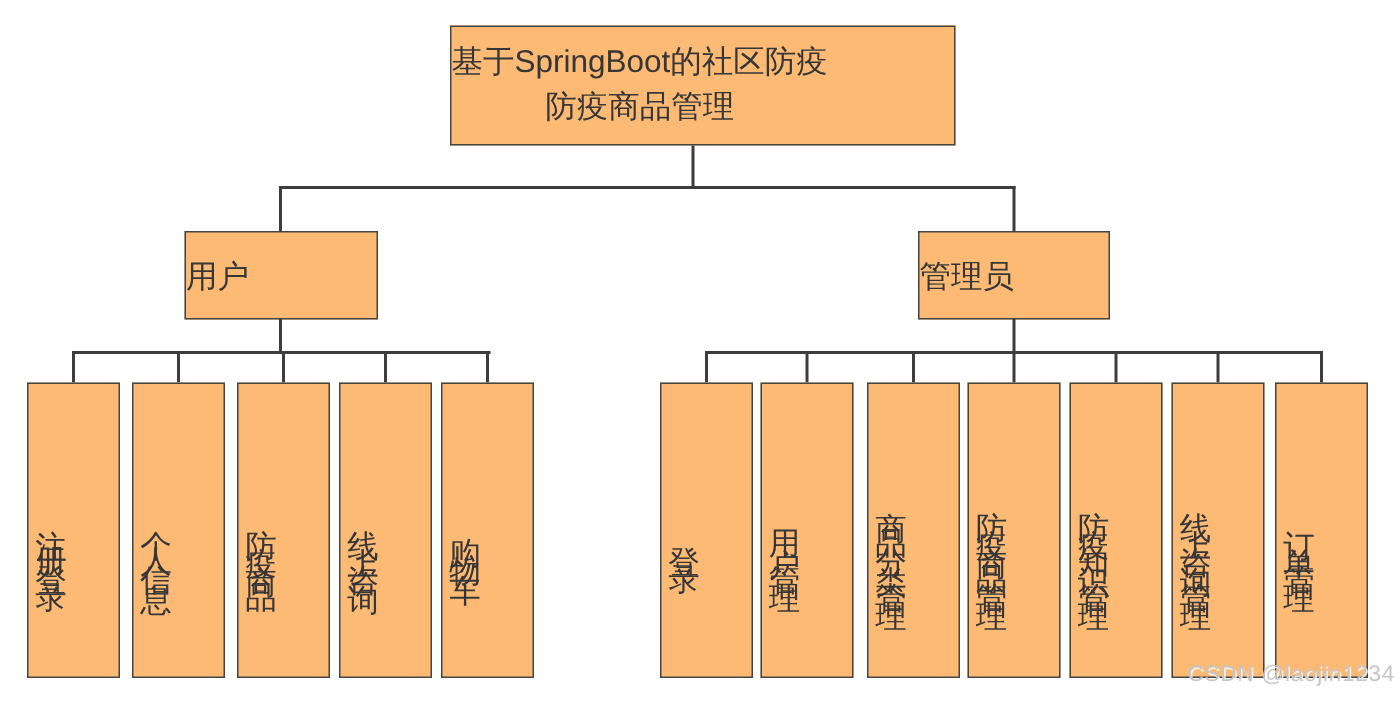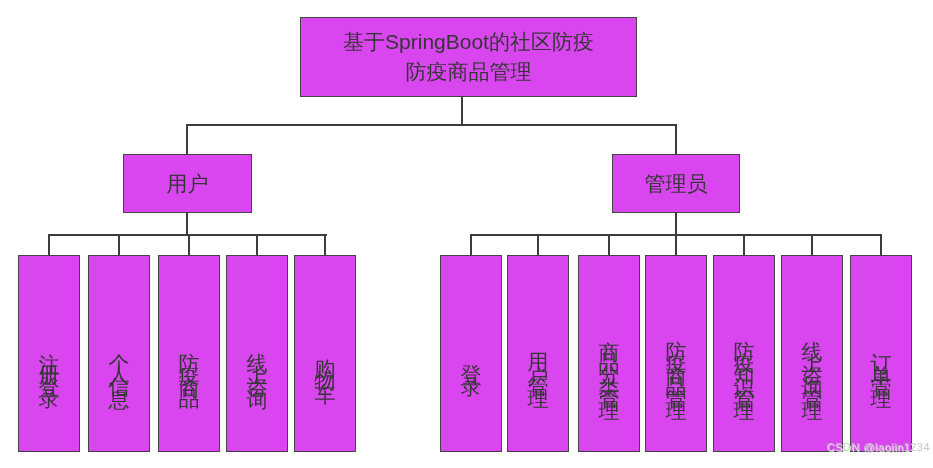--- a/index.html
+++ b/index.html
@@ -7,25 +7,25 @@
     position:relative;
     width:933px;height:468px;
     background:var(--c-background,#ffffff);
     font-family:"Liberation Sans","DejaVu Sans",sans-serif;
     color:var(--c-text,#363636);
     overflow:hidden;
   }
   .box{
     position:absolute;
     box-sizing:border-box;
-    background:#d946ef;
+    background:#fdba74;
     border:1.5px solid var(--c-border,#444444);
     display:flex;
     align-items:center;
-    justify-content:center;
+    justify-content:flex-start;
     text-align:center;
   }
   .root{
     left:300px;top:17px;width:337px;height:80px;
     font-size:21px;line-height:30px;
   }
   .branch{
     font-size:21px;
   }
   .branch.user{left:123px;top:154px;width:129px;height:59px;}
@@ -39,21 +39,21 @@
     text-orientation:upright;
     letter-spacing:12px;
     margin-bottom:-12px;
   }
   .h,.v{position:absolute;background:var(--c-line,#3d3d3d);}
   .h{height:2px;}
   .v{width:2px;}
   .watermark{
     position:absolute;
     top:441px;right:3px;
-    font-size:11px;
+    font-size:15px;
     letter-spacing:0.5px;
     color:var(--c-watermark,#c6c6c6);
     text-shadow:1px 1px 0 rgba(255,255,255,0.8);
   }
 </style>
 </head>
 <body>
 
 <div class="stage">
 

